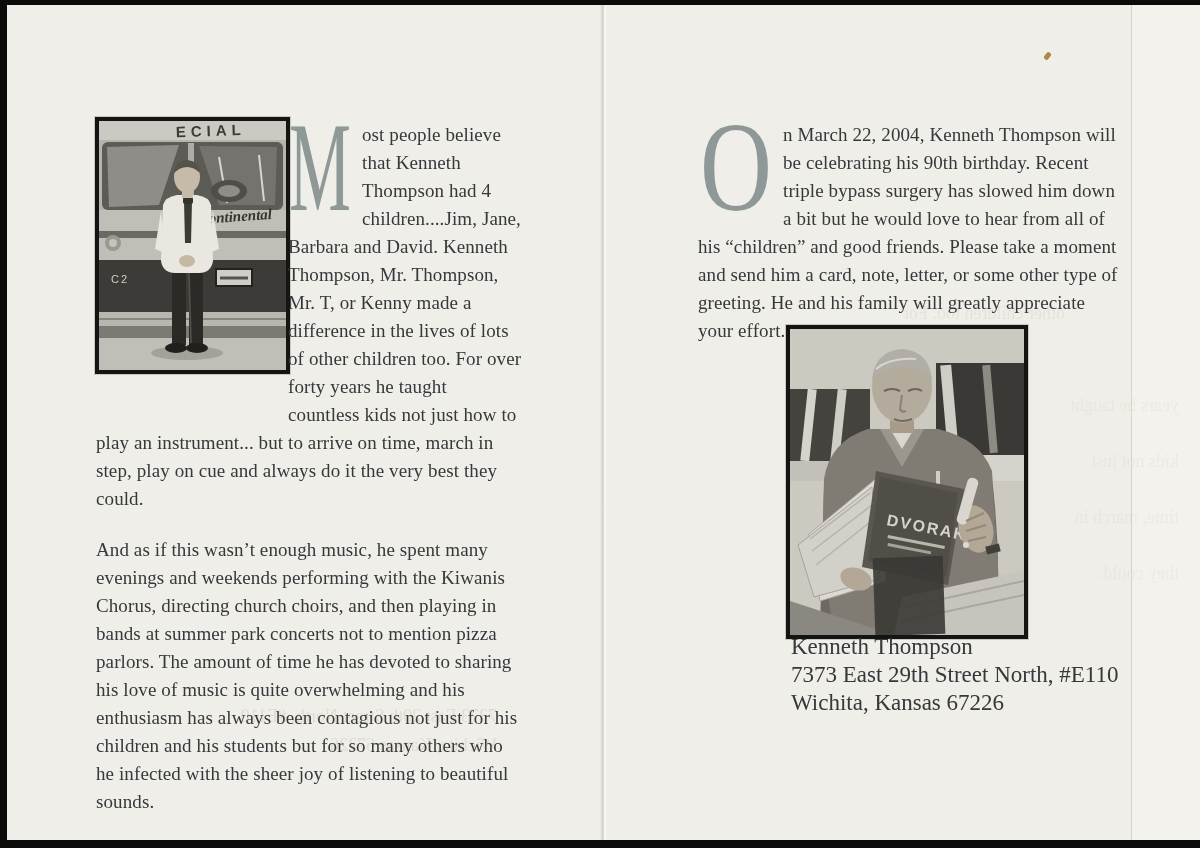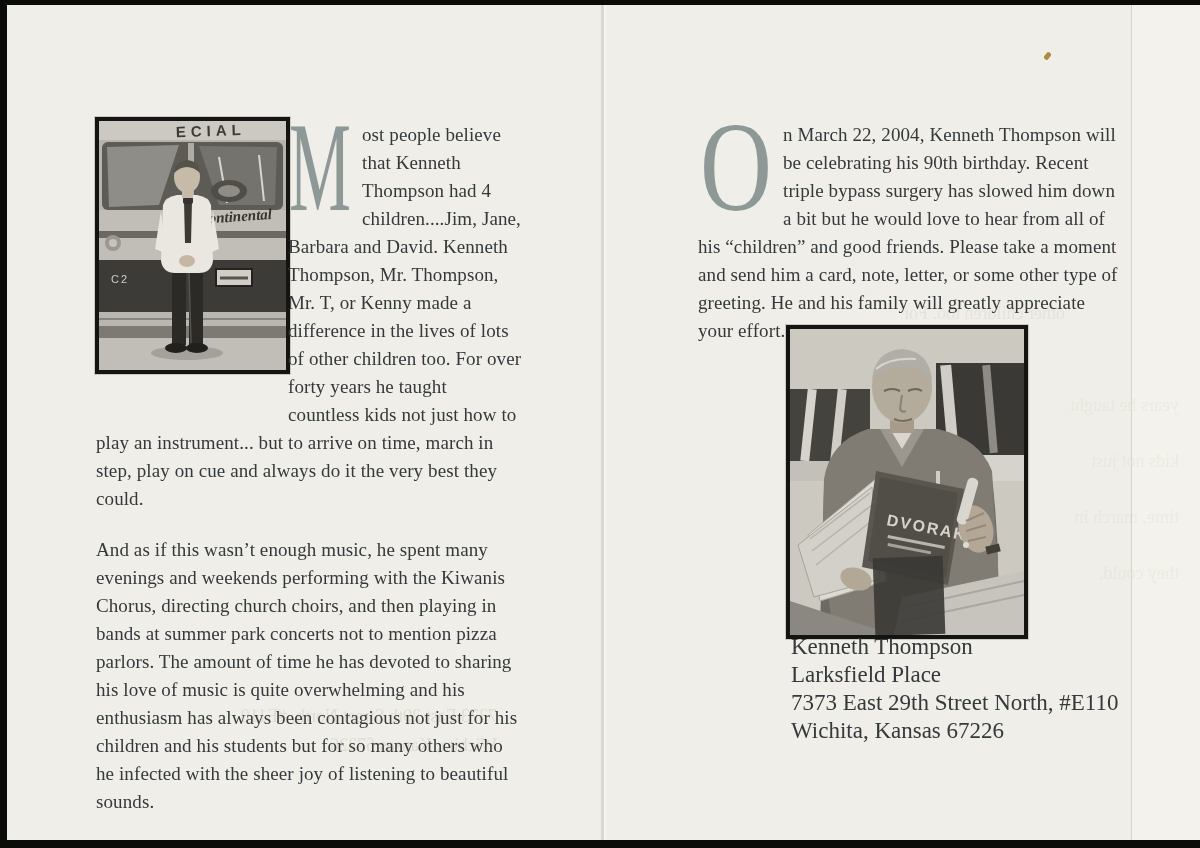--- a/index.html
+++ b/index.html
@@ -184,18 +184,17 @@
           <polygon points="112,268 234,242 234,306 104,306" fill="#c6c4bc"></polygon>
           <path d="M116,278 L234,252 M112,292 L234,266" stroke="#a9a79f" stroke-width="2" fill="none"></path>
           <polygon points="0,272 104,306 0,306" fill="#8a8880"></polygon>
           <rect x="84" y="228" width="70" height="78" fill="#3a3834" opacity="0.9" transform="rotate(-2 119 267)"></rect>
         </g>
       </svg>
     </figure>
 
     <div class="address">
       <div>Kenneth Thompson</div>
-      <div>Larksfield Place</div>
       <div>7373 East 29th Street North, #E110</div>
       <div>Wichita, Kansas 67226</div>
     </div>
   </div>
 </div>
 
 </body></html>

